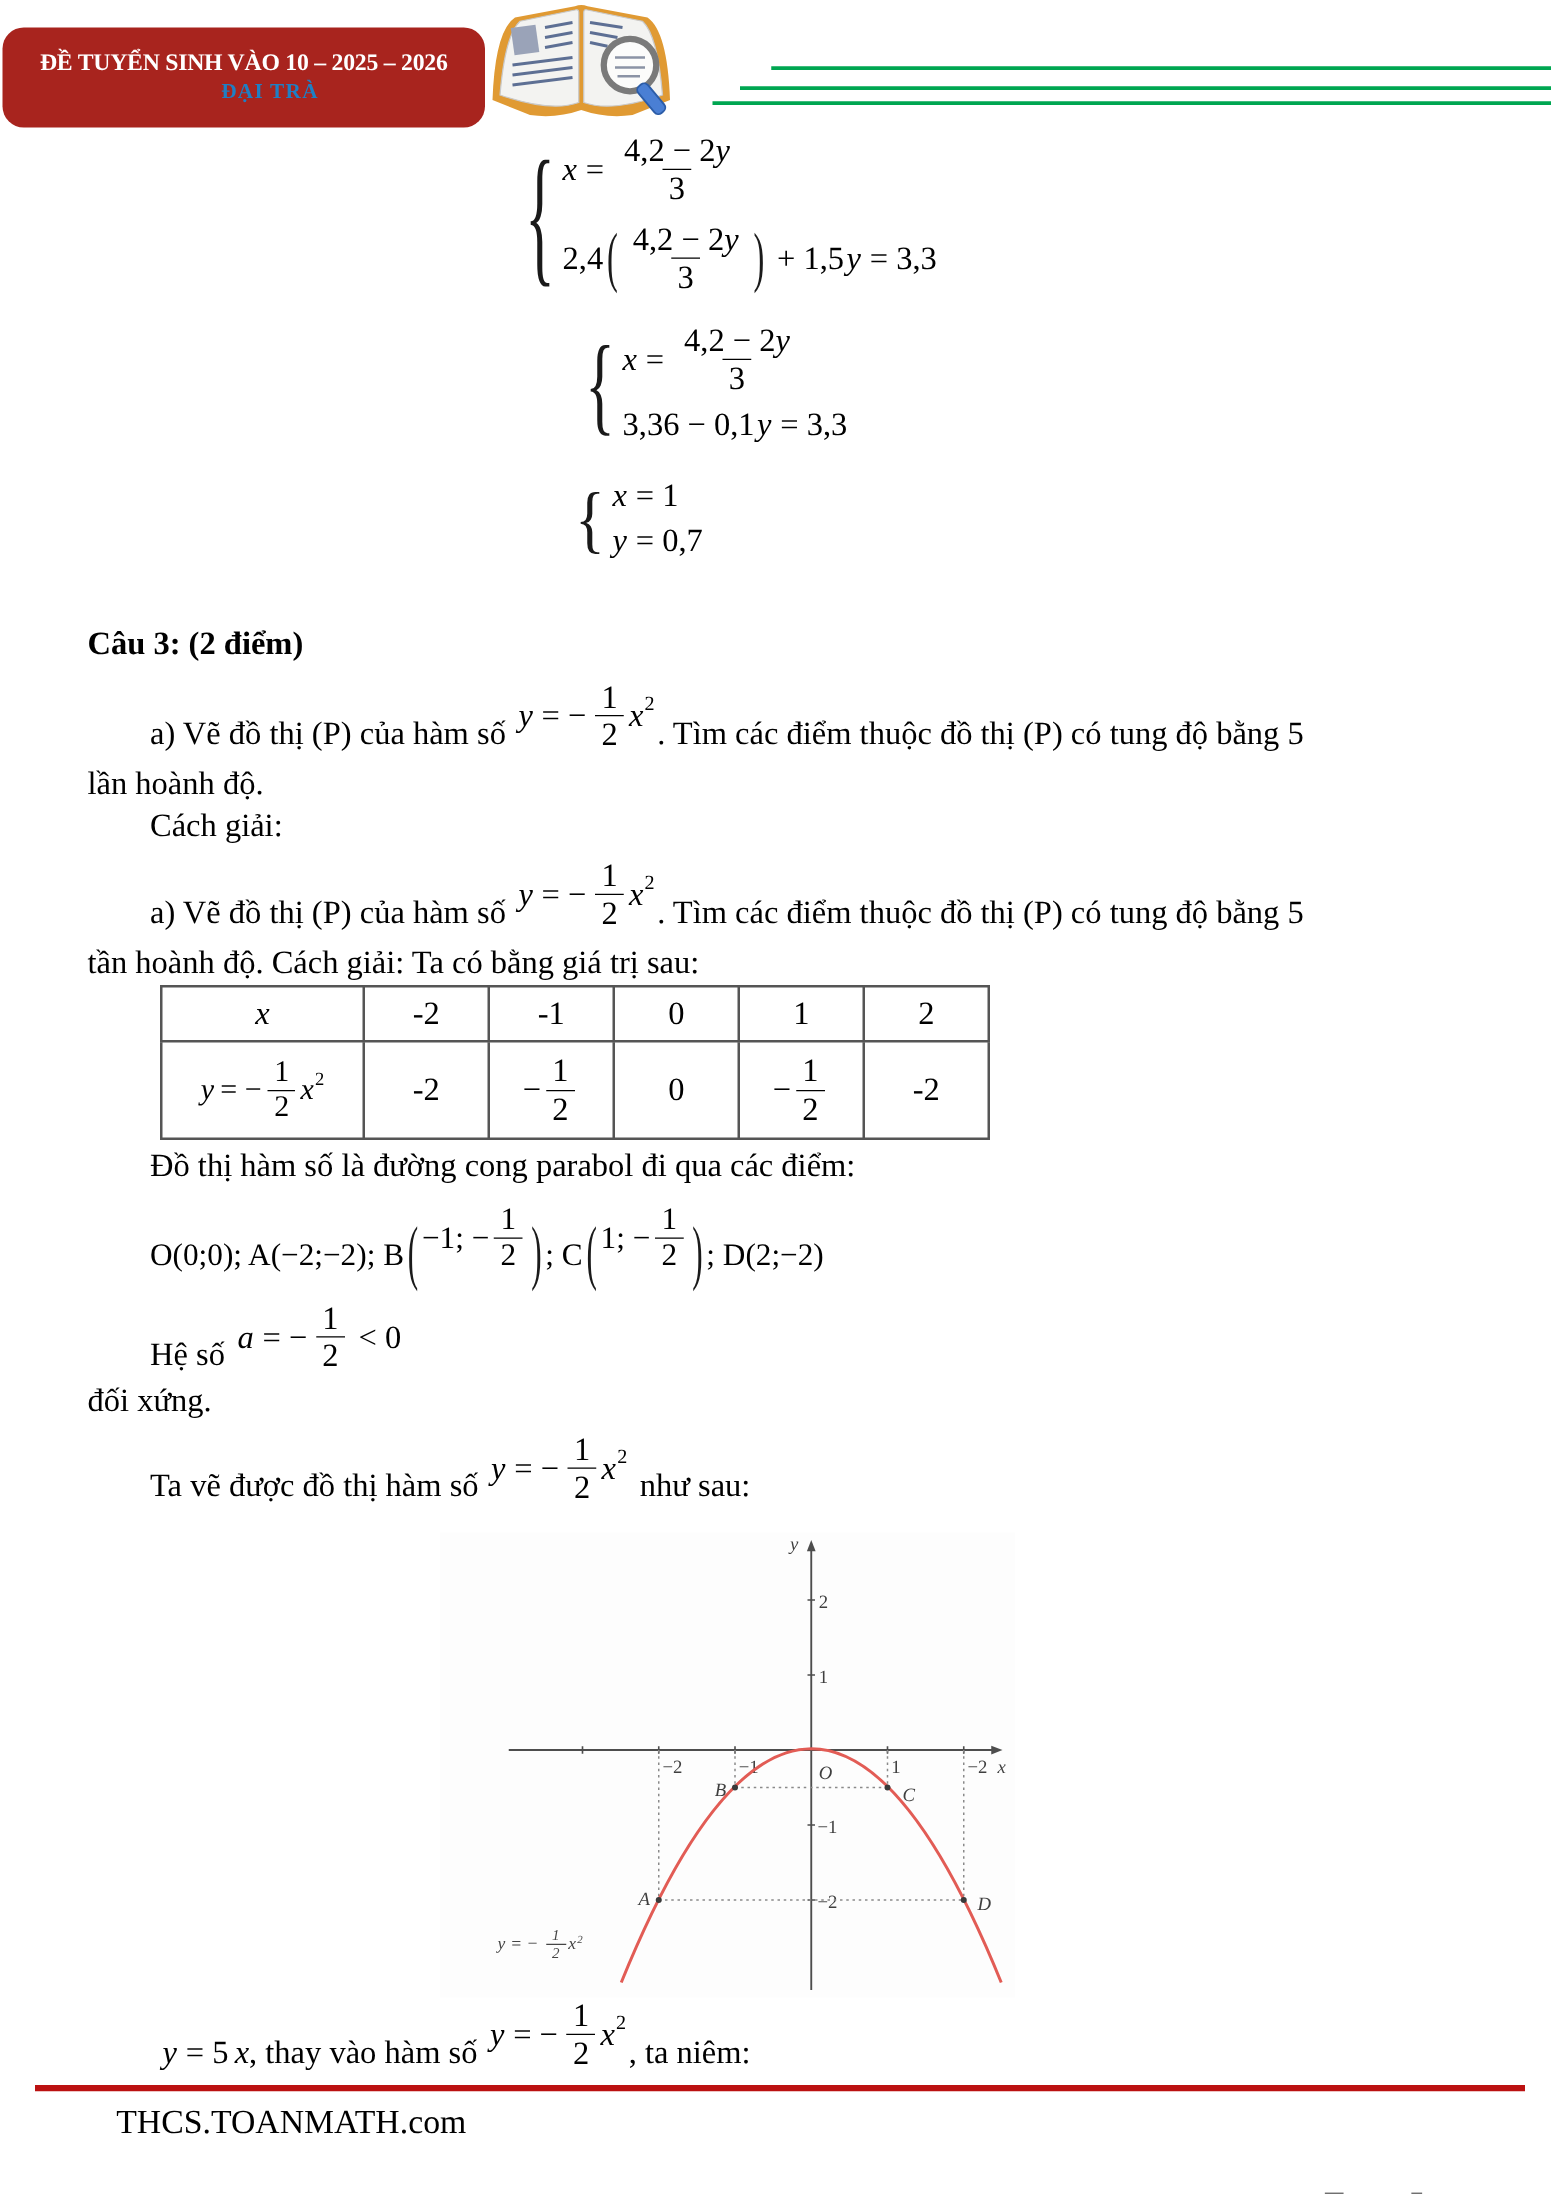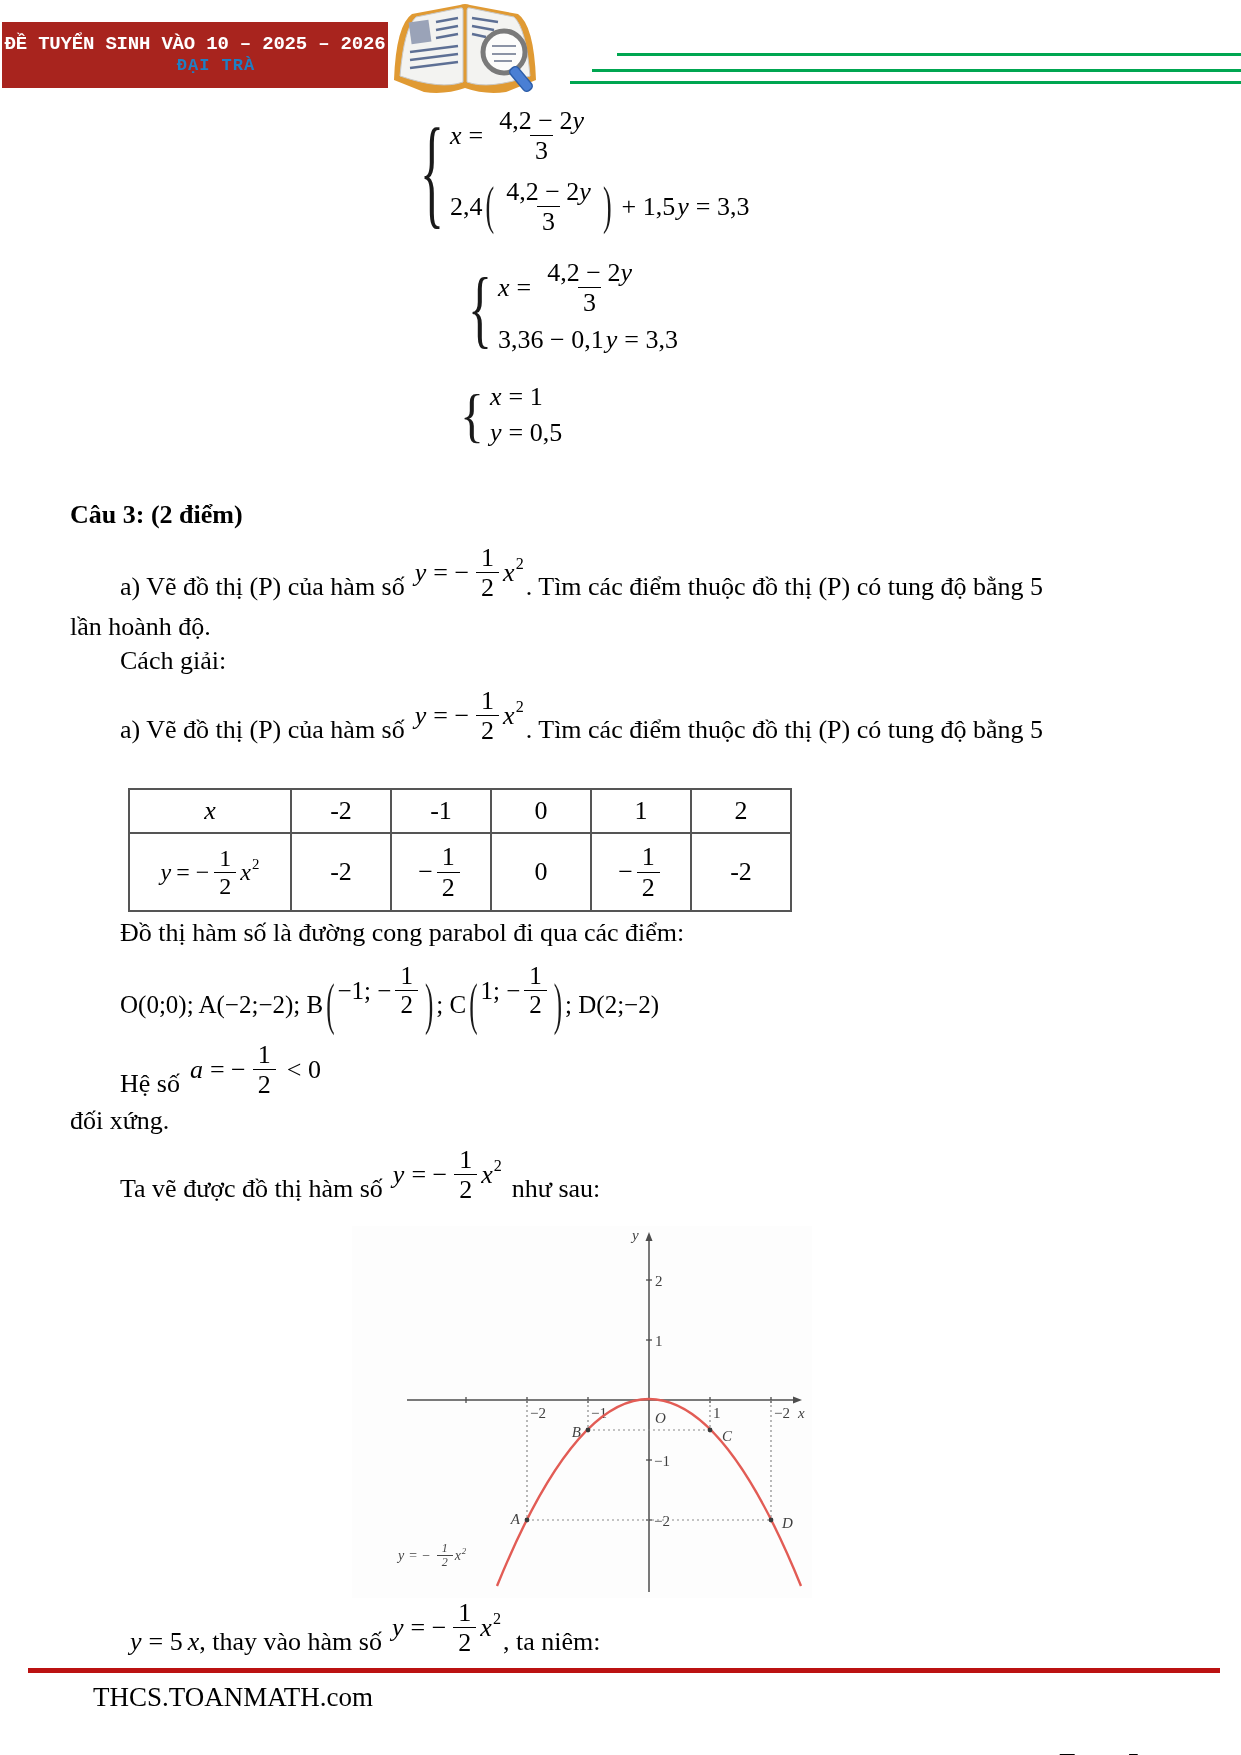--- a/index.html
+++ b/index.html
@@ -4,23 +4,23 @@
 <style>
   :root{
     --banner-red:#a8241e; --subtitle-blue:#1f7fc4; --line-green:#00a651;
     --rule-red:#bb1111; --curve-red:#e25c55; --axis-gray:#4d4d4d; --dash-gray:#8a8a8a;
   }
   html,body{margin:0;padding:0;background:#fff;}
   .page{position:relative;width:1241px;height:1755px;background:#fff;overflow:hidden;
         font-family:"Liberation Serif","DejaVu Serif",serif;color:#000;font-size:26px;}
   .abs{position:absolute;}
   
-  .banner{left:2px;top:22px;width:386px;height:66px;background:var(--banner-red);
+  .banner{left:2px;top:22px;width:386px;height:80px;background:var(--banner-red);
           display:flex;flex-direction:column;align-items:center;justify-content:center;
-          font-family:Liberation Mono, monospace;}
+          font-family:Liberation Serif, serif;border-radius:17px;}
   .banner .t1{color:#fff;font-weight:bold;font-size:19px;letter-spacing:-0.2px;line-height:1.2;}
   .banner .t2{color:var(--subtitle-blue);font-weight:bold;font-size:17px;letter-spacing:1px;line-height:1.3;margin-left:42px;}
   .gline{height:3px;background:var(--line-green);}
   
   .mrow{display:inline-flex;align-items:center;vertical-align:middle;}
   .vi{font-style:italic;}
   .op{margin:0 7px;}
   .sp{margin-left:7px;}
   .tight{margin-left:2px;}
   .frac{display:inline-flex;flex-direction:column;align-items:center;line-height:1.12;margin:0 4px;}
@@ -145,21 +145,21 @@
 
   <div class="abs sys" style="left:460px;top:382px">
     <span class="brace" style="transform:scaleY(1.2)">{</span>
     <div class="lines" style="gap:6px">
       <div class="mrow">
         <span class="vi">x</span>
         <span class="sp">= 1</span>
       </div>
       <div class="mrow">
         <span class="vi">y</span>
-        <span class="sp">= 0,5</span>
+        <span class="sp">= 0,7</span>
       </div>
     </div>
   </div>
 
 
   <div class="abs bold" style="left:70px;top:500px">Câu 3: (2 điểm)</div>
 
   <div class="abs flexline" style="left:120px;top:543px">
     <span>a) Vẽ đồ thị (P) của hàm số</span>
     <span class="mrow" style="margin-left:10px">
@@ -185,20 +185,21 @@
       <span class="op">= −</span>
       <span class="frac" style="margin-left:0">
         <span class="num">1</span>
         <span class="den">2</span>
       </span>
         <span class="vi">x</span>
         <span class="sup">2</span>
     </span>
     <span class="tight">. Tìm các điểm thuộc đồ thị (P) có tung độ bằng 5</span>
   </div>
+  <div class="abs" style="left:70px;top:755px">tần hoành độ. Cách giải: Ta có bằng giá trị sau:</div>
 
   <table class="abs vtable" style="left:128px;top:788px">
     <colgroup>
       <col style="width:162px">
         <col style="width:100px">
         <col style="width:100px">
       <col style="width:100px">
         <col style="width:100px">
         <col style="width:100px">
     </colgroup>

